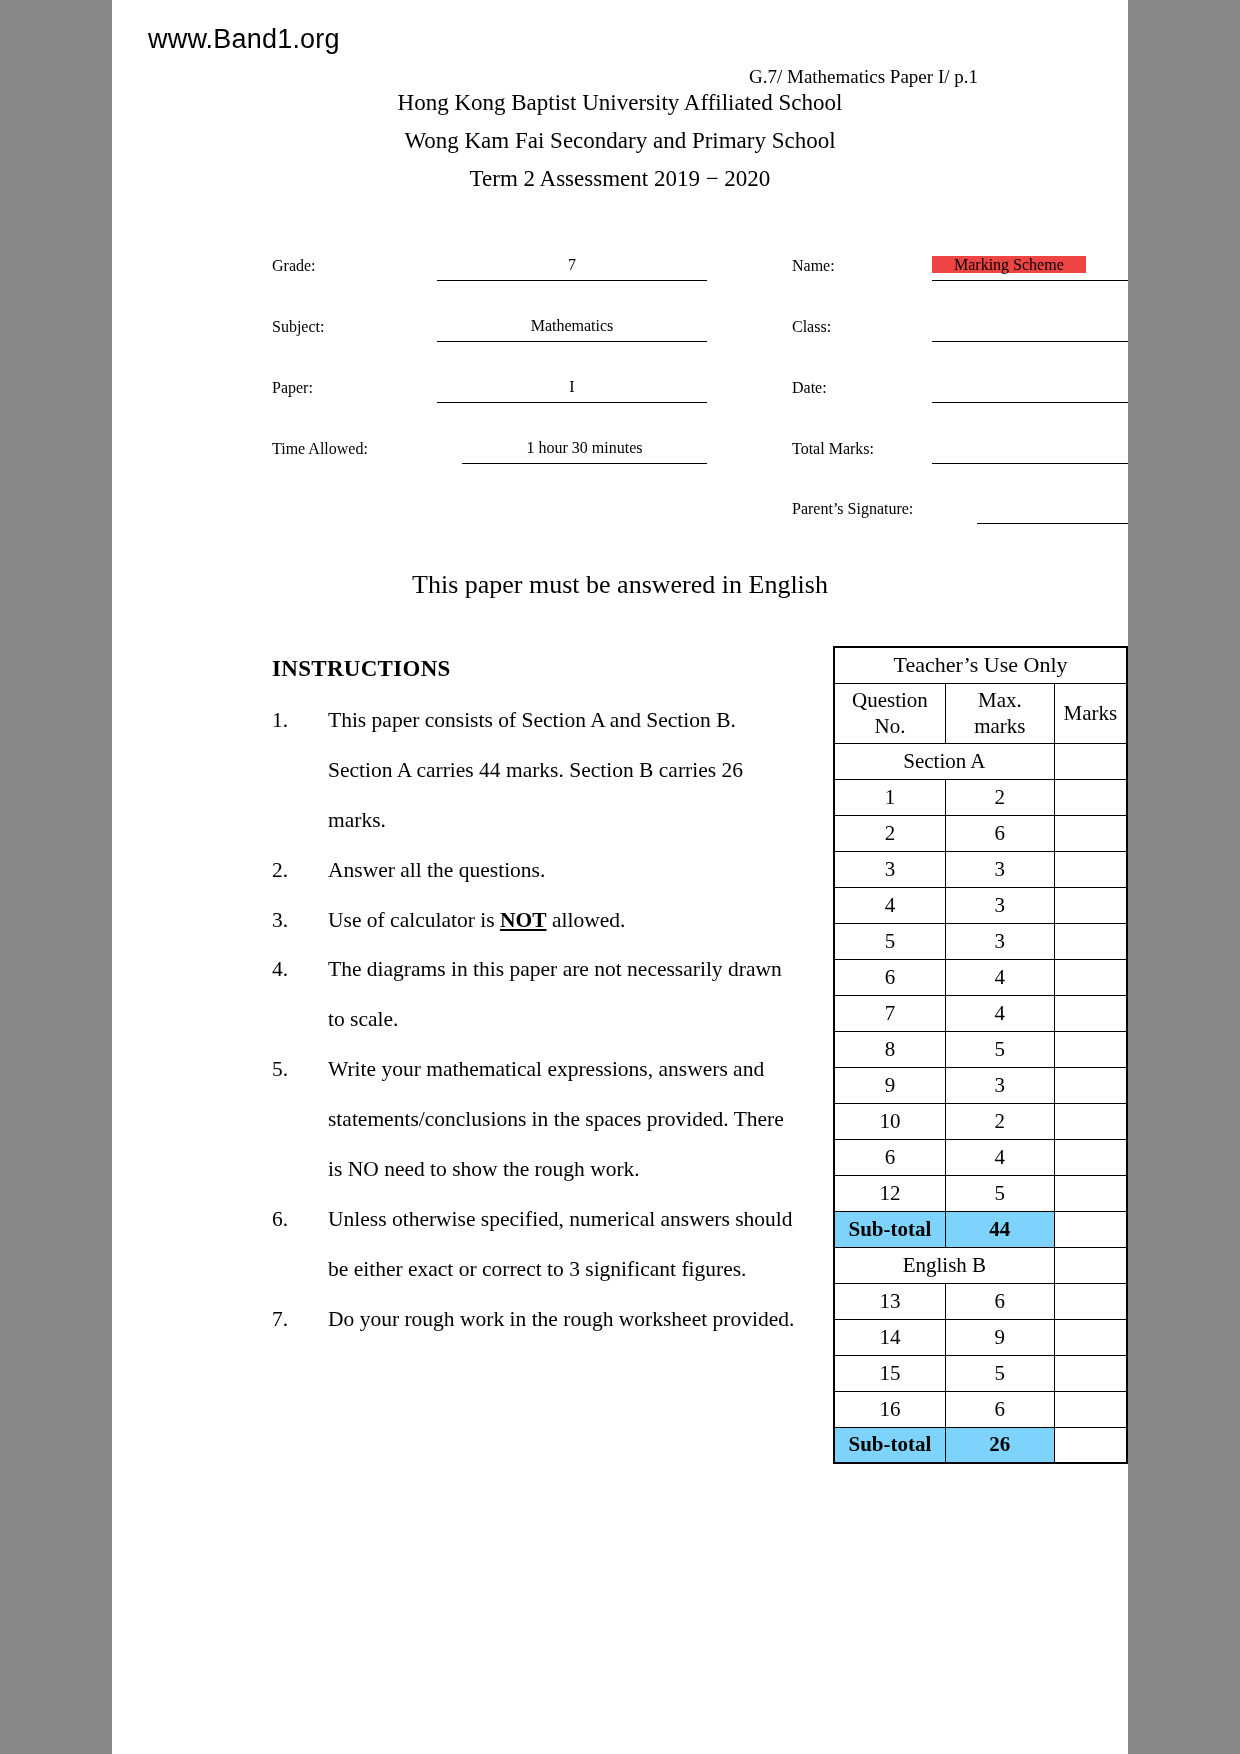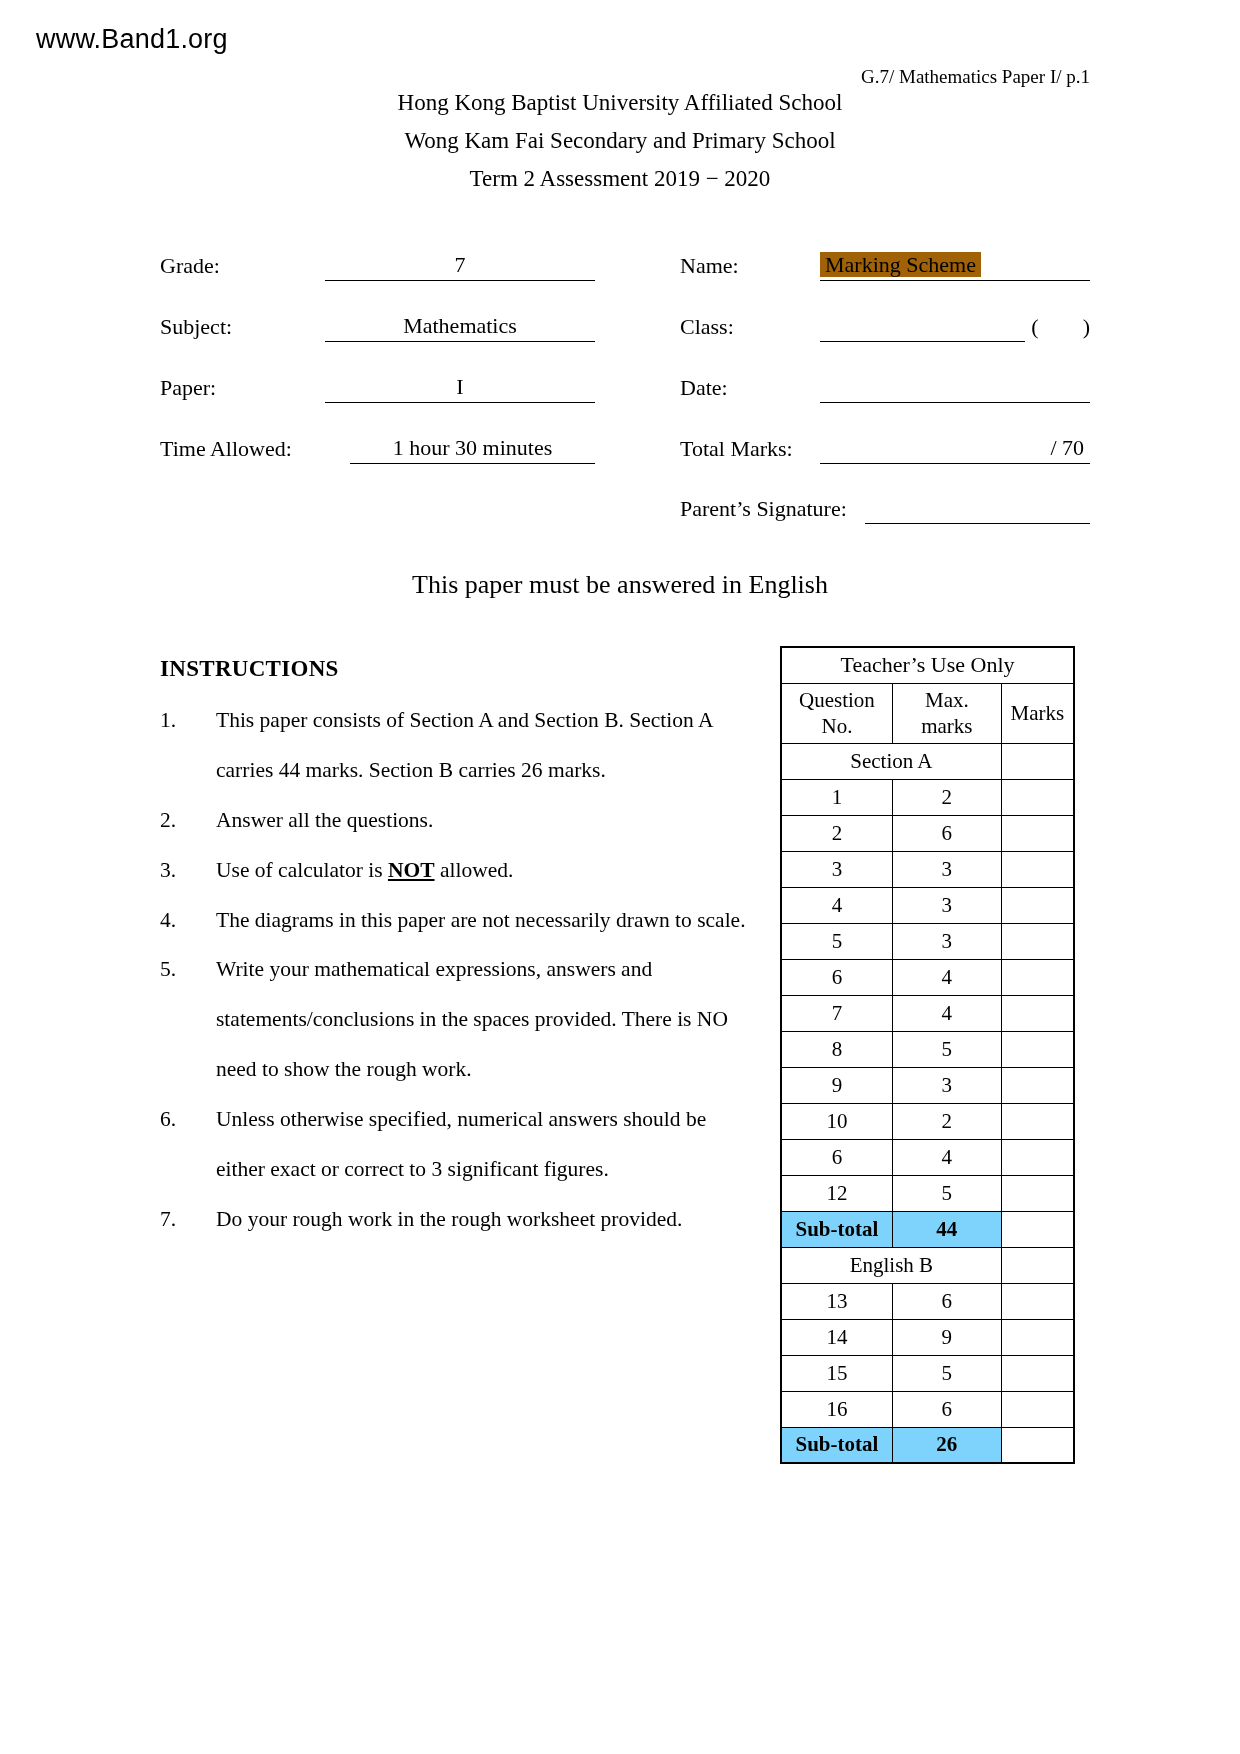--- a/index.html
+++ b/index.html
@@ -1,18 +1,18 @@
 <!DOCTYPE html>
 <html><head>
 <meta charset="utf-8">
 <style>
   html,body { margin:0; padding:0; background:#888; }
   .page {
     position:relative;
-    width:1240px; height:1754px;
+    width:1016px; height:1754px;
     margin:0 auto;
     background:#ffffff;
     font-family:"Liberation Serif", serif;
     color:#000;
     overflow:hidden;
   }
   .watermark {
     position:absolute; top:24px; left:36px;
     font-family:"Liberation Sans", sans-serif;
     font-size:27px; letter-spacing:0.2px;
@@ -21,41 +21,41 @@
     position:absolute; top:66px; right:150px;
     font-size:19px;
   }
   .school {
     padding-top:84px;
     text-align:center;
     font-size:23px;
     line-height:38px;
   }
   
-  .form { margin:52px 0 0 160px; width:930px; font-size:22px; }
+  .form { margin:52px 0 0 160px; width:930px; font-size:16px; }
   .form-row { display:flex; align-items:flex-end; margin-bottom:30px; }
   .lcol { width:435px; display:flex; align-items:flex-end; }
   .rcol { margin-left:85px; width:410px; display:flex; align-items:flex-end;justify-content:center; }
   .rcol.only { margin-left:520px; }
   .flabel { display:inline-block; line-height:30px; white-space:nowrap; }
   .lcol .flabel { width:165px; }
   .rcol .flabel { width:140px; }
   .rcol .flabel.wide { width:185px; }
   .uline {
     display:inline-block;
     border-bottom:1.5px solid #000;
     min-height:30px; line-height:30px;
     text-align:center;
     box-sizing:border-box;
   }
   .lcol .uline { width:270px; }
   .rcol .uline { flex:1; }
   .uline.left { text-align:left; }
   .uline.right { text-align:right; padding-right:6px; }
-  .hl { background:#a16207; padding:0 5px; }
+  .hl { background:#ef4444; padding:0 22px; }
   .parens { white-space:pre; line-height:30px; margin-left:6px; }
   
   .notice { text-align:center; font-size:26px; margin-top:46px; }
   
   .main { display:flex; margin:46px 0 0 160px; }
   .instructions { width:588px; }
   .instructions h2 { font-size:23px; margin:10px 0 14px 0; letter-spacing:0.3px; }
   .ins-item { display:flex; font-size:21.5px; line-height:2.32; }
   .ins-num { width:56px; flex:0 0 56px; }
   .ins-text { flex:1; }

